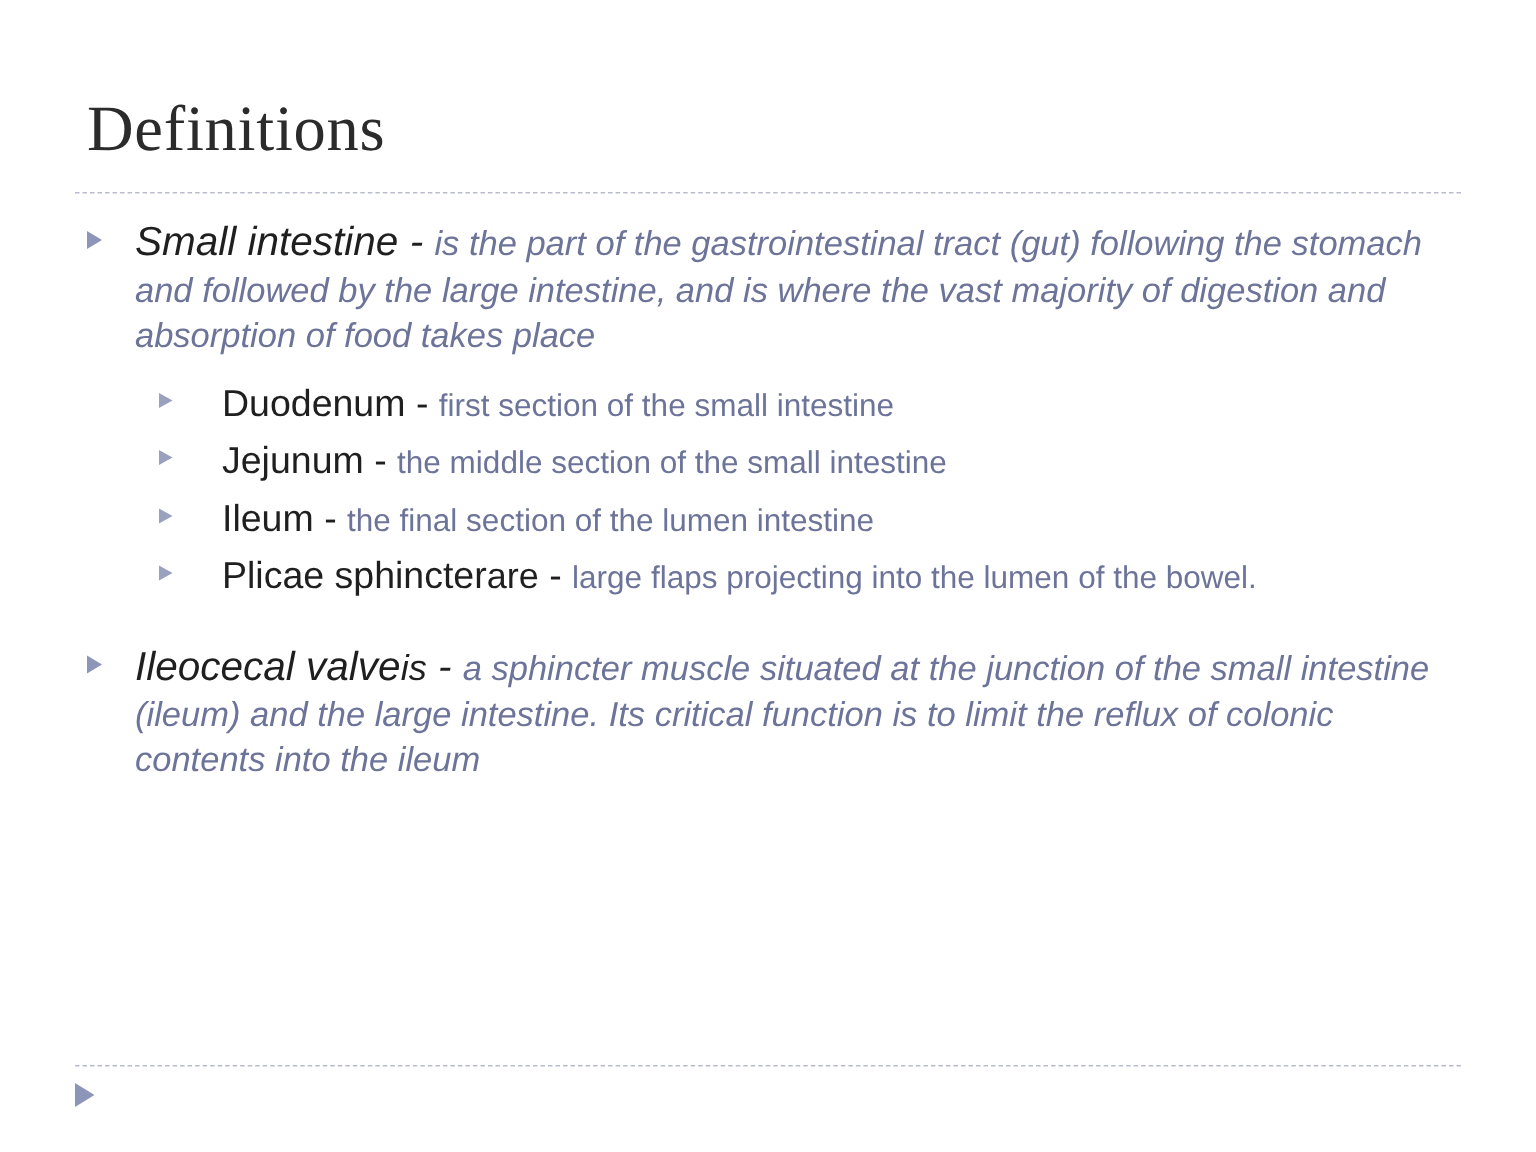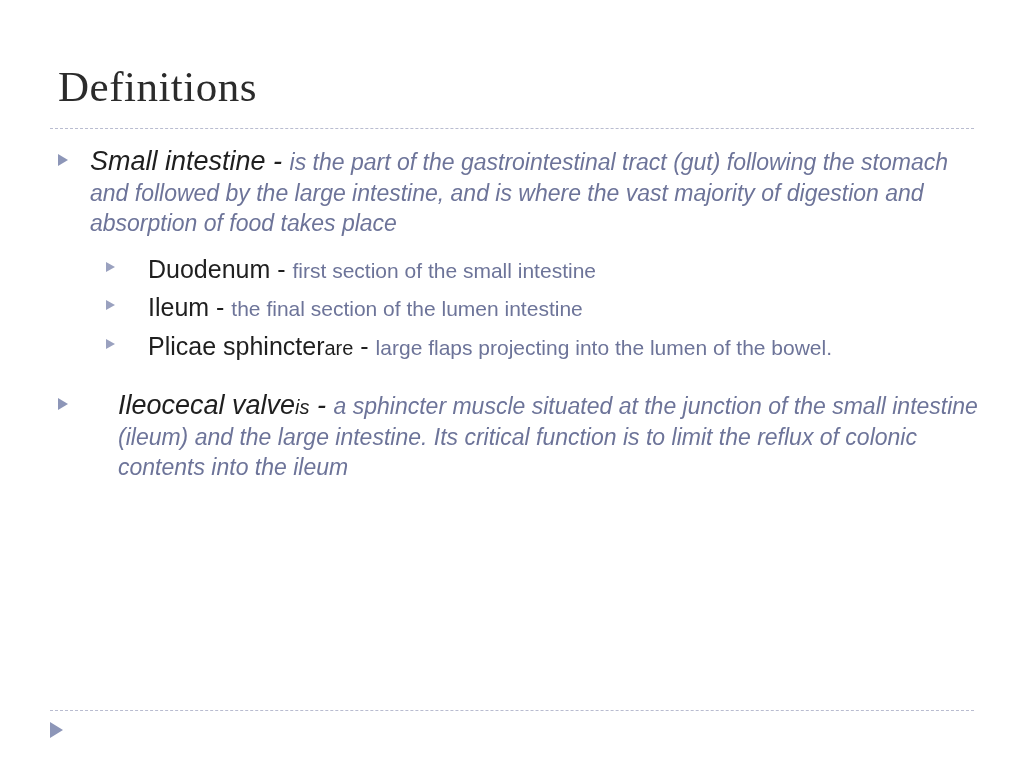--- a/index.html
+++ b/index.html
@@ -112,26 +112,25 @@
     color: #6d7499;
   }
   .desc2 {
     font-size: 21px;
     color: #6d7499;
   }
   .dash {
     color: #1f1f1f;
   }
   .suffix1 {
-    font-size: 20px;
+    font-size: 24px;
     color: #1f1f1f;
   }
   .gap-top {
     margin-top: 26px;
-    gap: 28px;
   }
   .gap-sub-top {
     margin-top: 14px;
   }
 </style>
 </head>
 <body>
 
 <div class="slide">
 
@@ -147,20 +146,26 @@
       </div>
     </div>
 
     <div class="bullet-row level2 gap-sub-top">
       <span class="marker sub"></span>
       <div class="text">
         <span class="lead2">Duodenum</span><span class="lead2 dash"> - </span><span class="desc2">first section of the small intestine</span>
       </div>
     </div>
 
+    <div class="bullet-row level2">
+      <span class="marker sub"></span>
+      <div class="text">
+        <span class="lead2">Jejunum</span><span class="lead2 dash"> - </span><span class="desc2">the middle section of the small intestine</span>
+      </div>
+    </div>
 
     <div class="bullet-row level2">
       <span class="marker sub"></span>
       <div class="text">
         <span class="lead2">Ileum</span><span class="lead2 dash"> - </span><span class="desc2">the final section of the lumen intestine</span>
       </div>
     </div>
 
     <div class="bullet-row level2">
       <span class="marker sub"></span>

